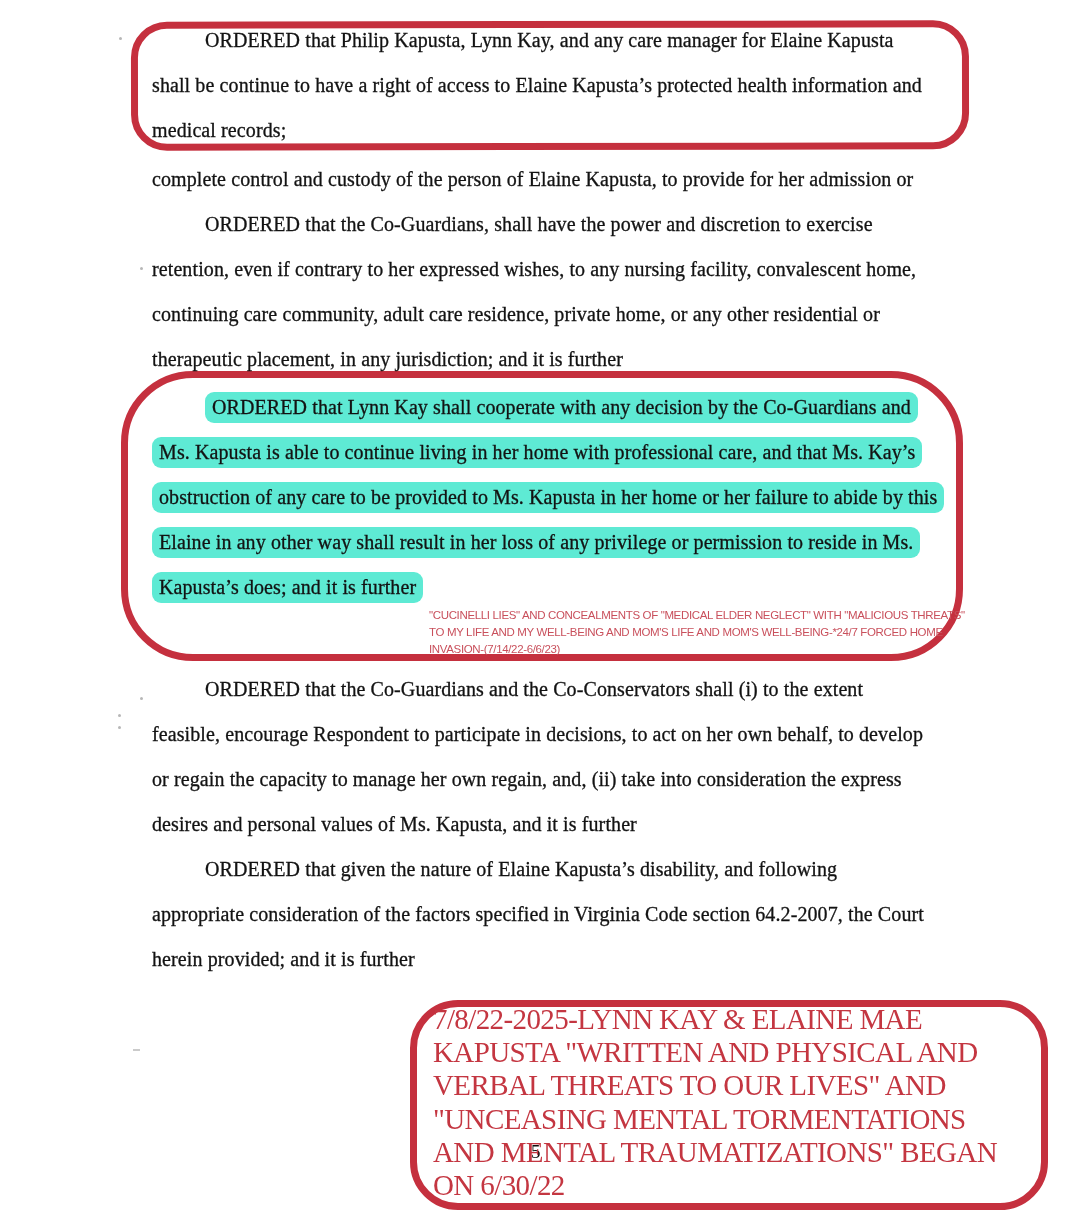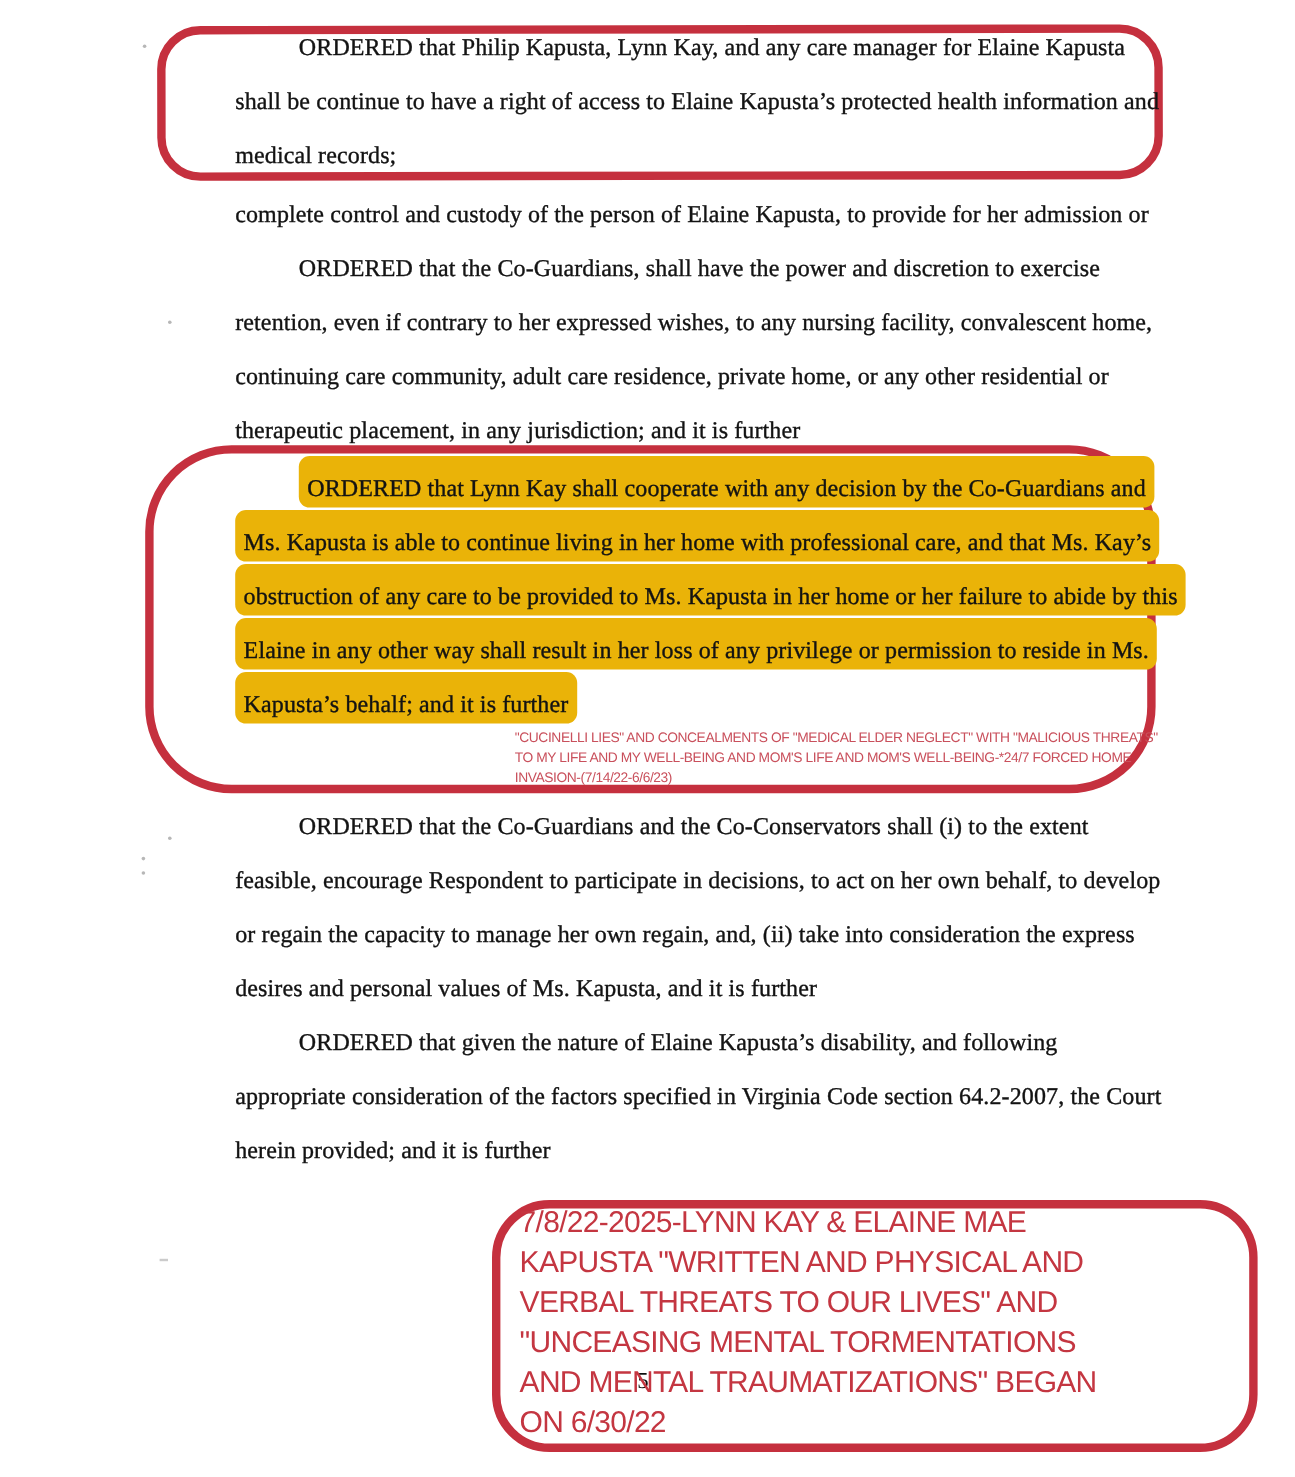--- a/index.html
+++ b/index.html
@@ -1,46 +1,46 @@
 <!DOCTYPE html>
 <html><head>
 <meta charset="utf-8">
 <style>
   html,body { margin:0; padding:0; background:#ffffff; }
   .page {
     position:relative; width:1079px; height:1231px; background:#ffffff;
     font-family:"Liberation Serif", serif; color:#131313; overflow:hidden;
   }
   
-  .para { position:absolute; left:152px; width:810px;margin-left:44px; }
+  .para { position:absolute; left:152px; width:810px; }
   .line {
     height:45px; line-height:45px; font-size:20px; white-space:nowrap;
     -webkit-text-stroke:0.3px #131313; letter-spacing:0.1px;
   }
   .line.indent { padding-left:53px; }
   
   .hl {
-    background:#eab308; padding:16px 7px 5px 7px; border-radius:9px;
+    background:#5eead4; padding:4px 7px 5px 7px; border-radius:9px;
   }
   
   .oval { position:absolute; border:7px solid #C5303E; pointer-events:none; background:transparent; }
   #oval1 { left:131px; top:21px;  width:824px; height:115px; border-radius:36px; transform:rotate(-0.1deg); }
   #oval2 { left:121px; top:371px; width:828px; height:276px; border-radius:72px; }
   #oval3 { left:410px; top:1000px; width:624px; height:196px; border-radius:48px; }
   
   #small-note {
     position:absolute; left:429px; top:607px; width:545px;
     font-family:"Liberation Sans", sans-serif; font-size:11.5px; line-height:17px;
     color:#C9505C; letter-spacing:-0.35px;
   }
   #small-note .nline { white-space:nowrap; }
   
   #large-note {
     position:absolute; left:433px; top:1003px; width:600px;
-    font-family:Liberation Sans, sans-serif; font-size:25px; line-height:33.2px;
+    font-family:Liberation Serif, serif; font-size:29px; line-height:33.2px;
     color:#C43641; letter-spacing:-0.6px;
   }
   #large-note .nline { white-space:nowrap; }
   
   #page-number {
     position:absolute; left:531px; top:1141px; font-size:19px; color:#0d0d0d;
     font-family:"Liberation Serif", serif;
   }
   
   .dot { position:absolute; width:3px; height:3px; background:#909090; border-radius:50%; opacity:0.65; }
@@ -67,21 +67,21 @@
     <div class="line">retention, even if contrary to her expressed wishes, to any nursing facility, convalescent home,</div>
     <div class="line">continuing care community, adult care residence, private home, or any other residential or</div>
     <div class="line">therapeutic placement, in any jurisdiction; and it is further</div>
   </div>
 
   <div class="para" style="top:385px;">
     <div class="line indent"><span class="hl">ORDERED that Lynn Kay shall cooperate with any decision by the Co-Guardians and</span></div>
     <div class="line"><span class="hl">Ms. Kapusta is able to continue living in her home with professional care, and that Ms. Kay’s</span></div>
     <div class="line"><span class="hl">obstruction of any care to be provided to Ms. Kapusta in her home or her failure to abide by this</span></div>
     <div class="line"><span class="hl">Elaine in any other way shall result in her loss of any privilege or permission to reside in Ms.</span></div>
-    <div class="line"><span class="hl">Kapusta’s behalf; and it is further</span></div>
+    <div class="line"><span class="hl">Kapusta’s does; and it is further</span></div>
   </div>
 
   <div id="small-note">
     <div class="nline">"CUCINELLI LIES" AND CONCEALMENTS OF "MEDICAL ELDER NEGLECT" WITH "MALICIOUS THREATS"</div>
     <div class="nline">TO MY LIFE AND MY WELL-BEING AND MOM'S LIFE AND MOM'S WELL-BEING-*24/7 FORCED HOME</div>
     <div class="nline">INVASION-(7/14/22-6/6/23)</div>
   </div>
 
   <div class="para" style="top:667px;">
     <div class="line indent">ORDERED that the Co-Guardians and the Co-Conservators shall (i) to the extent</div>

